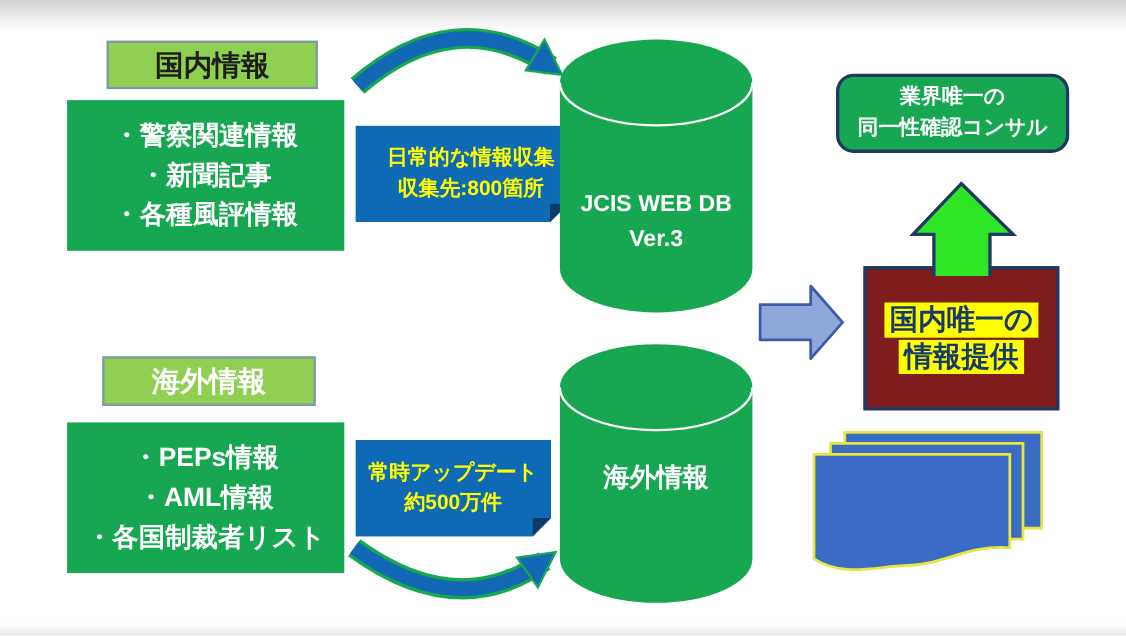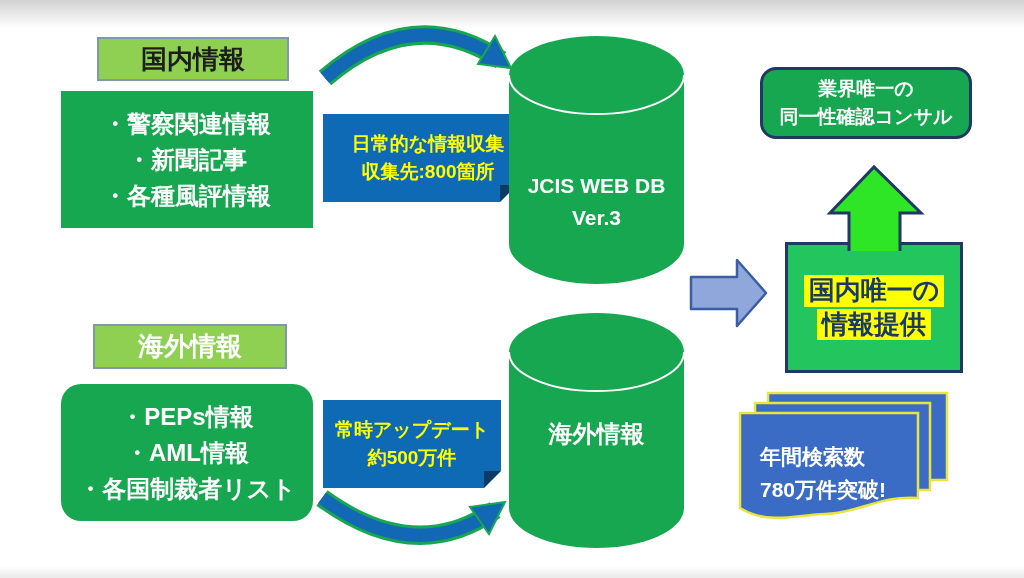--- a/index.html
+++ b/index.html
@@ -14,21 +14,21 @@
   .label-box{position:absolute;background:#8fd052;border:2px solid #7e98b4;
              display:flex;align-items:center;justify-content:center;
              font-weight:bold;font-size:26px;box-sizing:border-box;}
   #domestic-label{left:97px;top:37px;width:192px;height:44px;color:#1d1d1b;}
   #overseas-label{left:93px;top:324px;width:194px;height:45px;color:#ffffff;}
   
   .info-box{position:absolute;left:61px;width:252px;height:137px;background:#17a750;
             color:#ffffff;font-weight:bold;font-size:24px;text-align:center;
             display:flex;flex-direction:column;justify-content:center;line-height:1.5;}
   #domestic-box{top:91px;}
-  #overseas-box{top:384px;border-radius:20px;}
+  #overseas-box{top:384px;}
   
   .note{position:absolute;left:323px;width:178px;height:88px;background:#0e6ab4;
         color:#ffff00;font-weight:bold;font-size:19px;text-align:center;
         display:flex;flex-direction:column;justify-content:center;line-height:1.45;
         clip-path:polygon(0 0,100% 0,100% calc(100% - 17px),calc(100% - 17px) 100%,0 100%);}
   #note-daily{top:114px;padding-left:16px;}
   #note-update{top:400px;}
   .fold{position:absolute;right:0;bottom:0;width:17px;height:17px;background:#0c3a66;
         clip-path:polygon(0 0,100% 0,0 100%);}
   
@@ -37,21 +37,21 @@
   #cyl-main-label{top:170px;font-size:21px;line-height:1.5;}
   #cyl-overseas-label{top:418px;font-size:24px;}
   
   #consult-box{position:absolute;left:760px;top:67px;width:212px;height:72px;
                background:#17a750;border:3px solid #1f3864;border-radius:16px;
                color:#ffffff;font-weight:bold;font-size:19px;text-align:center;
                display:flex;flex-direction:column;justify-content:center;line-height:1.5;
                box-sizing:border-box;}
   
   #provide-box{position:absolute;left:785px;top:242px;width:178px;height:131px;
-               background:#22c55e;border:3px solid #1f3864;box-sizing:border-box;
+               background:#7f1d1d;border:3px solid #1f3864;box-sizing:border-box;
                display:flex;flex-direction:column;align-items:center;justify-content:center;}
   .hl{background:#ffff00;color:#173a6a;font-weight:bold;font-size:26px;
       line-height:1.2;padding:0 5px;margin:1px 0;}
   
   #papers-text{position:absolute;left:760px;top:441px;color:#ffffff;font-weight:bold;
                font-size:21px;line-height:1.55;}
 </style>
 </head>
 <body>
 
@@ -130,17 +130,13 @@
 
   <svg class="abs" style="left:825px;top:163px;" width="102" height="88" viewBox="0 0 102 88">
     <path d="M24 88 L24 50 L5 50 L49 4 L96 50 L75 50 L75 88" fill="#2ee625" stroke="#1f3864" stroke-width="3" stroke-linejoin="miter"></path>
   </svg>
 
   <svg class="abs" style="left:725px;top:385px;" width="235" height="150" viewBox="0 0 235 150">
     <path d="M43 8 H222 V95 H43 Z" fill="#3b6cc5" stroke="#e9e53e" stroke-width="2.5"></path>
     <path d="M30 18 H205 V105 H30 Z" fill="#3b6cc5" stroke="#e9e53e" stroke-width="2.5"></path>
     <path d="M15 28 L193 28 L193 113 C 155 110 135 128 100 129 C 70 130 42 140 15 123 Z" fill="#3b6cc5" stroke="#e9e53e" stroke-width="2.5"></path>
   </svg>
-  <div id="papers-text">
-    <div>年間検索数</div>
-    <div>780万件突破!</div>
-  </div>
 </div>
 
 </body></html>

